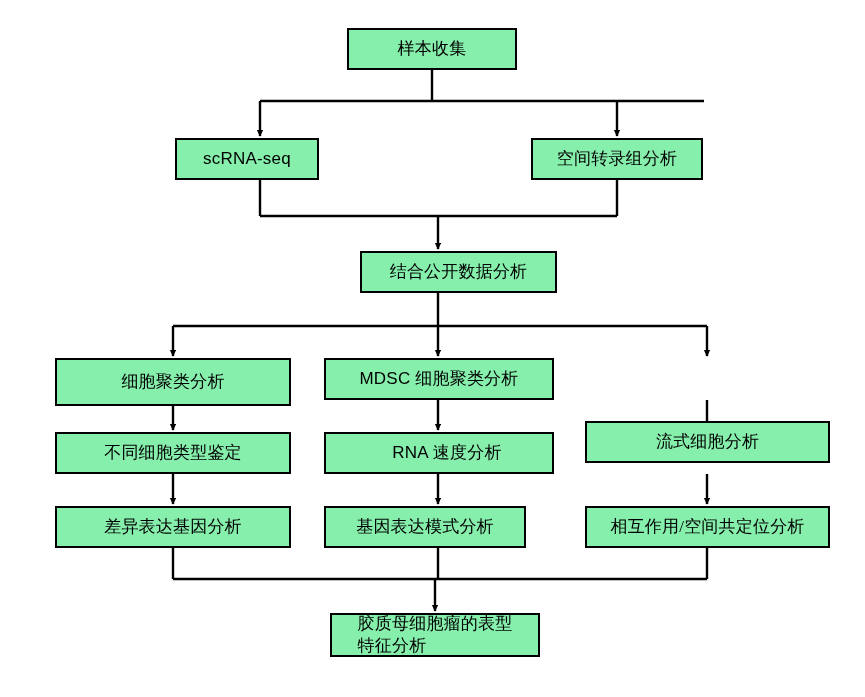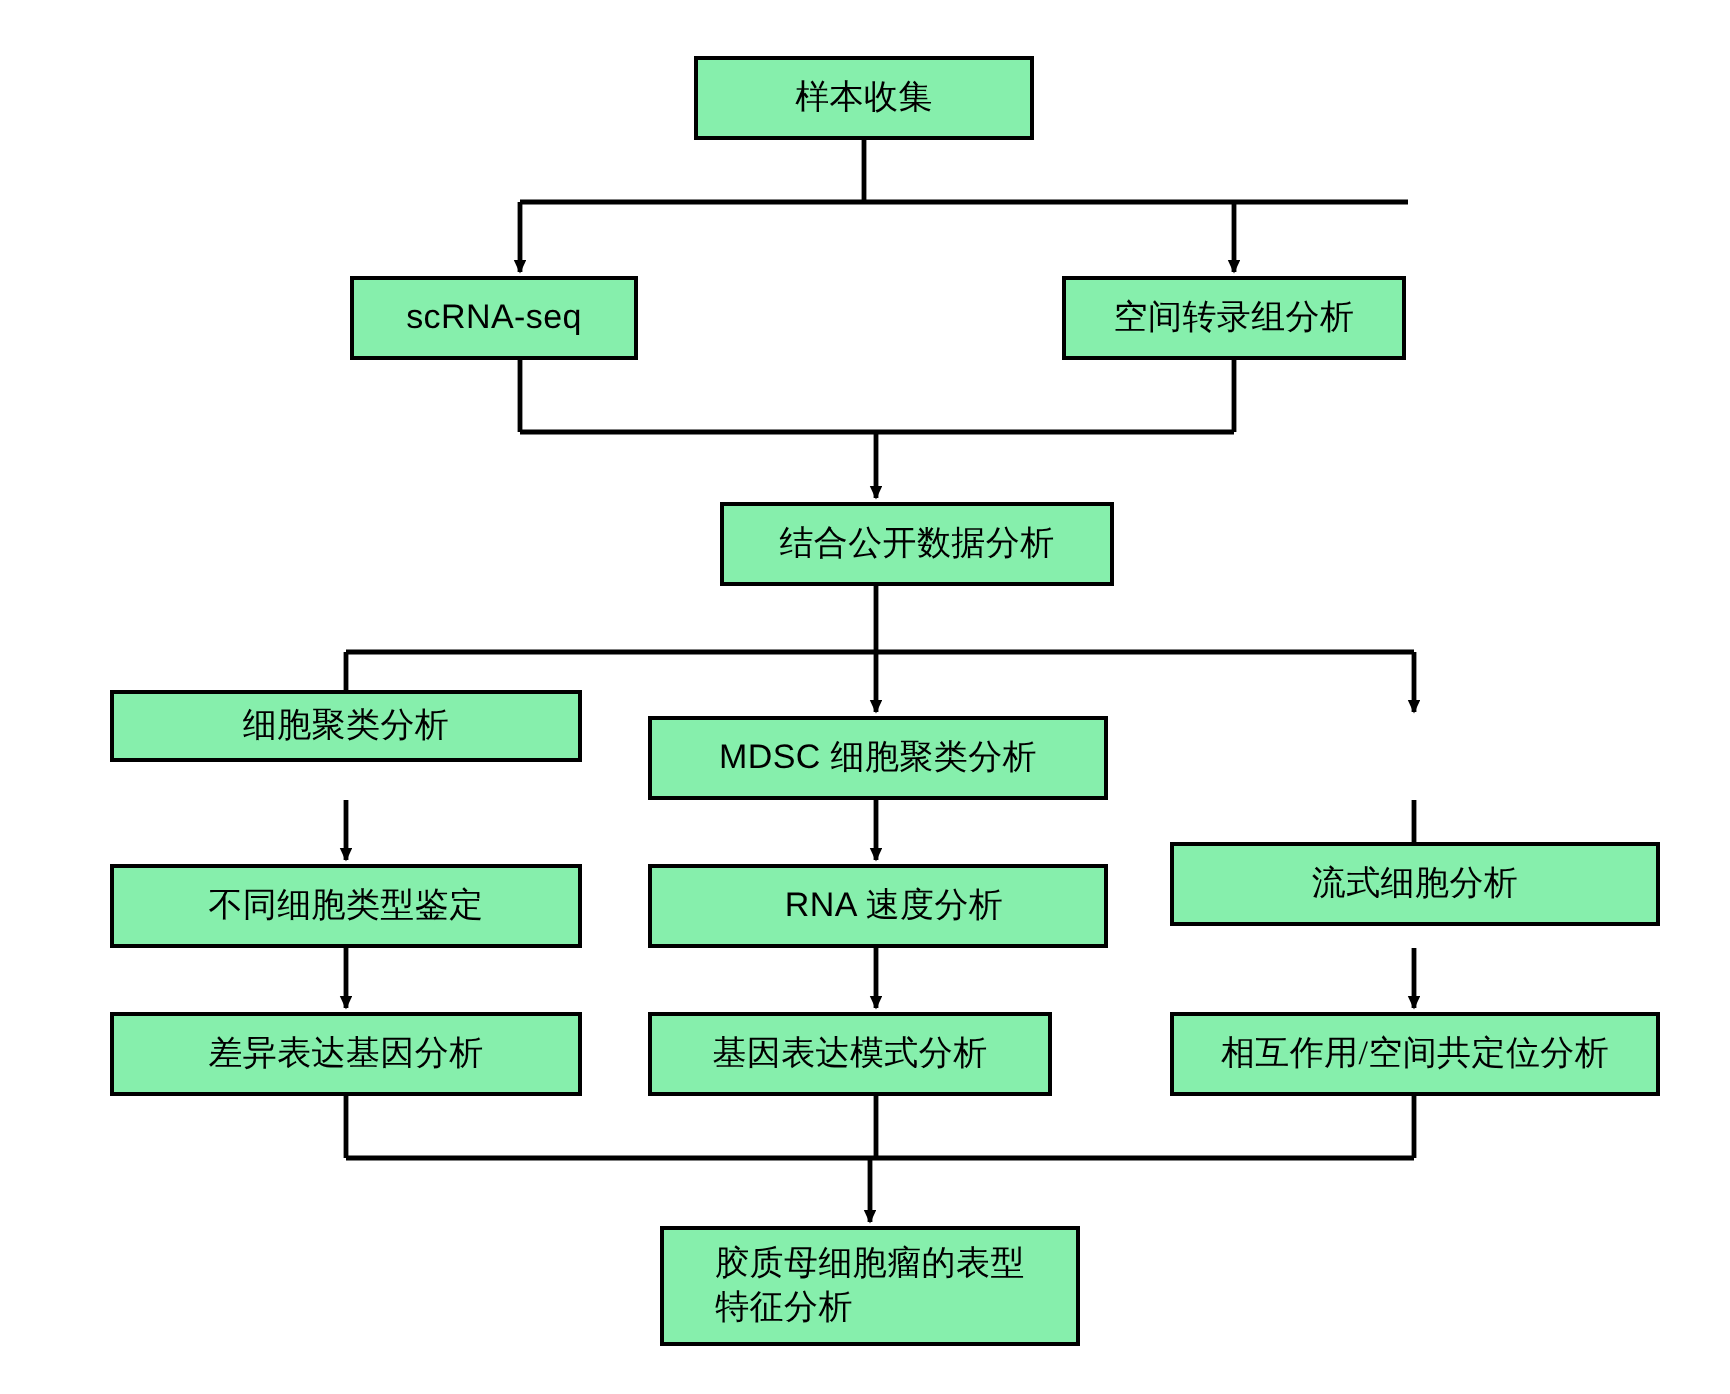--- a/index.html
+++ b/index.html
@@ -89,33 +89,33 @@
   </svg>
 
   <div class="node" style="left:347px; top:28px; width:170px; height:42px;">样本收集</div>
 
   <div class="node" style="left:175px; top:138px; width:144px; height:42px;">scRNA-seq</div>
 
   <div class="node" style="left:531px; top:138px; width:172px; height:42px;">空间转录组分析</div>
 
   <div class="node" style="left:340px; top:251px; width:197px; height:42px;margin-left:20px;">结合公开数据分析</div>
 
-  <div class="node" style="left:55px; top:345px; width:236px; height:36px;">细胞聚类分析</div>
+  <div class="node" style="left:55px; top:358px; width:236px; height:48px;">细胞聚类分析</div>
 
   <div class="node" style="left:324px; top:358px; width:230px; height:42px;">MDSC 细胞聚类分析</div>
 
 
   <div class="node" style="left:55px; top:432px; width:236px; height:42px;">不同细胞类型鉴定</div>
 
   <div class="node" style="left:324px; top:432px; width:230px; height:42px;padding-left:16px;">RNA 速度分析</div>
 
   <div class="node" style="left:585px; top:421px; width:245px; height:42px;">流式细胞分析</div>
 
   <div class="node" style="left:55px; top:506px; width:236px; height:42px;">差异表达基因分析</div>
 
   <div class="node" style="left:324px; top:506px; width:202px; height:42px;">基因表达模式分析</div>
 
   <div class="node" style="left:585px; top:506px; width:245px; height:42px;font-family:Liberation Serif, serif;">相互作用/空间共定位分析</div>
 
-  <div class="node" style="left:330px; top:613px; width:210px; height:60px;">胶质母细胞瘤的表型
+  <div class="node" style="left:330px; top:613px; width:210px; height:44px;">胶质母细胞瘤的表型
 特征分析</div>
 
 </div>
 
 </body></html>

